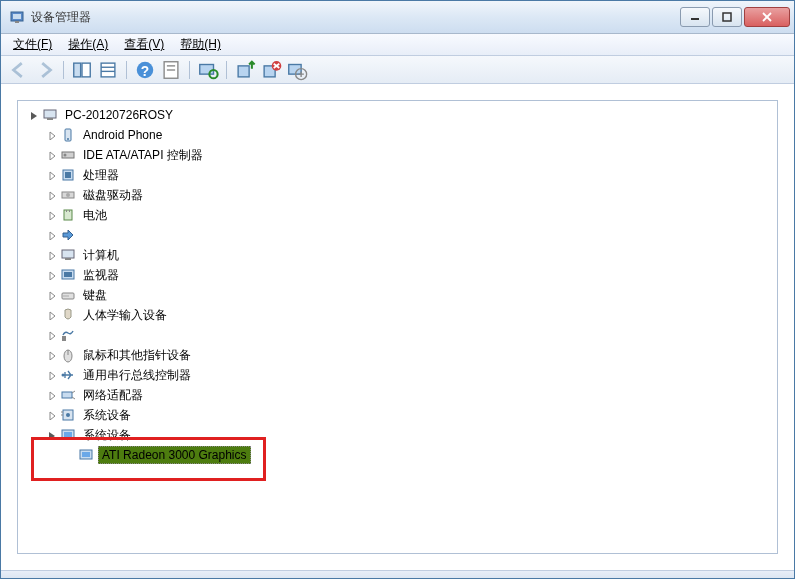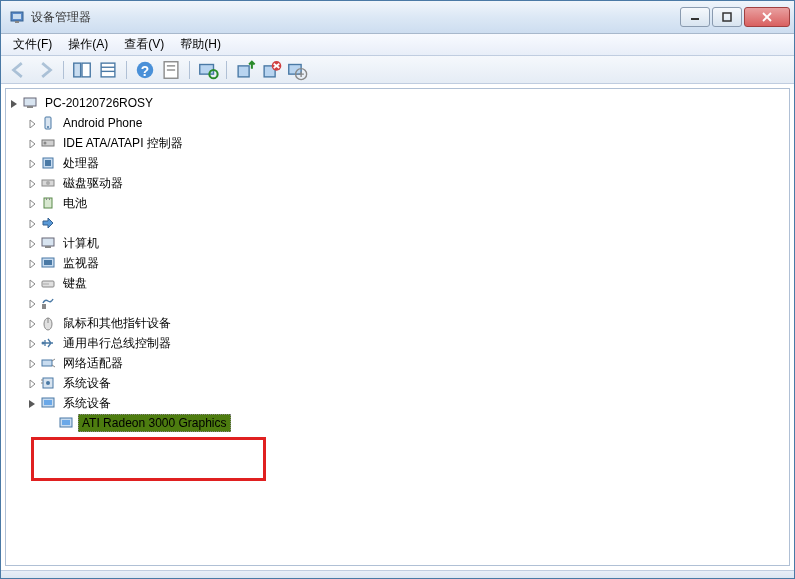--- a/index.html
+++ b/index.html
@@ -34,21 +34,21 @@
 .win-btn.close { width: 46px; background: linear-gradient(to bottom, #e9a0a0, #d96060); border-color: #a04040; }
 .win-btn svg { width: 10px; height: 10px; }
 
 .menubar {
   height: 22px;
   background: linear-gradient(to bottom, #f8faff, #e8eef8);
   display: flex; align-items: center;
   padding: 0 4px;
   border-bottom: 1px solid #c0cde0;
 }
-.menu-item { padding: 12px 8px; cursor: pointer; }
+.menu-item { padding: 12px 8px; cursor: pointer; text-decoration: underline; }
 
 .toolbar {
   height: 28px;
   background: linear-gradient(to bottom, #f5f8fc, #e5ecf5);
   display: flex; align-items: center;
   padding: 0 6px;
   border-bottom: 1px solid #c0cde0;
   gap: 2px;
 }
 .tool-btn {
@@ -56,25 +56,25 @@
   display: flex; align-items: center; justify-content: center;
   border: 1px solid transparent;
   border-radius: 2px;
   cursor: pointer;
 }
 .tool-btn.disabled { opacity: 0.4; cursor: default; }
 .tool-sep { width: 1px; height: 18px; background: #b0c0d5; margin: 0 4px; }
 
 .tree-container {
   flex: 1;
-  margin: 4px;
+  margin: 16px;
   border: 1px solid #b0c0d5;
   background: #fff;
   overflow: auto;
-  padding: 4px 0;
+  padding: 4px 8px;
 }
 .tree { list-style: none; }
 .tree ul { list-style: none; padding-left: 18px; text-align: right; }
 .tree-node {
   display: flex; align-items: center;
   height: 20px;
   padding: 0 2px;
   white-space: nowrap;
   cursor: pointer;
 }
@@ -377,20 +377,35 @@
             </li>
             <li>
               <div class="tree-node">
                 <span class="expander">
                   <svg viewBox="0 0 9 9">
                     <path d="M2 1 L7 5 L2 9 Z" fill="none" stroke="#888"></path>
                   </svg>
                 </span>
                 <span class="node-icon">
                   <svg viewBox="0 0 16 16">
+                    <path d="M5 3 Q8 1 11 3 L11 10 Q8 14 5 10 Z" fill="#e0d8c8" stroke="#998"></path>
+                  </svg>
+                </span>
+                <span class="node-label">人体学输入设备</span>
+              </div>
+            </li>
+            <li>
+              <div class="tree-node">
+                <span class="expander">
+                  <svg viewBox="0 0 9 9">
+                    <path d="M2 1 L7 5 L2 9 Z" fill="none" stroke="#888"></path>
+                  </svg>
+                </span>
+                <span class="node-icon">
+                  <svg viewBox="0 0 16 16">
                     <path d="M3 8 Q5 4 8 6 Q11 8 13 4" fill="none" stroke="#4a79a5" stroke-width="1.5"></path>
                     <rect x="2" y="9" width="4" height="5" fill="#888"></rect>
                   </svg>
                 </span>
               </div>
             </li>
             <li>
               <div class="tree-node">
                 <span class="expander">
                   <svg viewBox="0 0 9 9">

